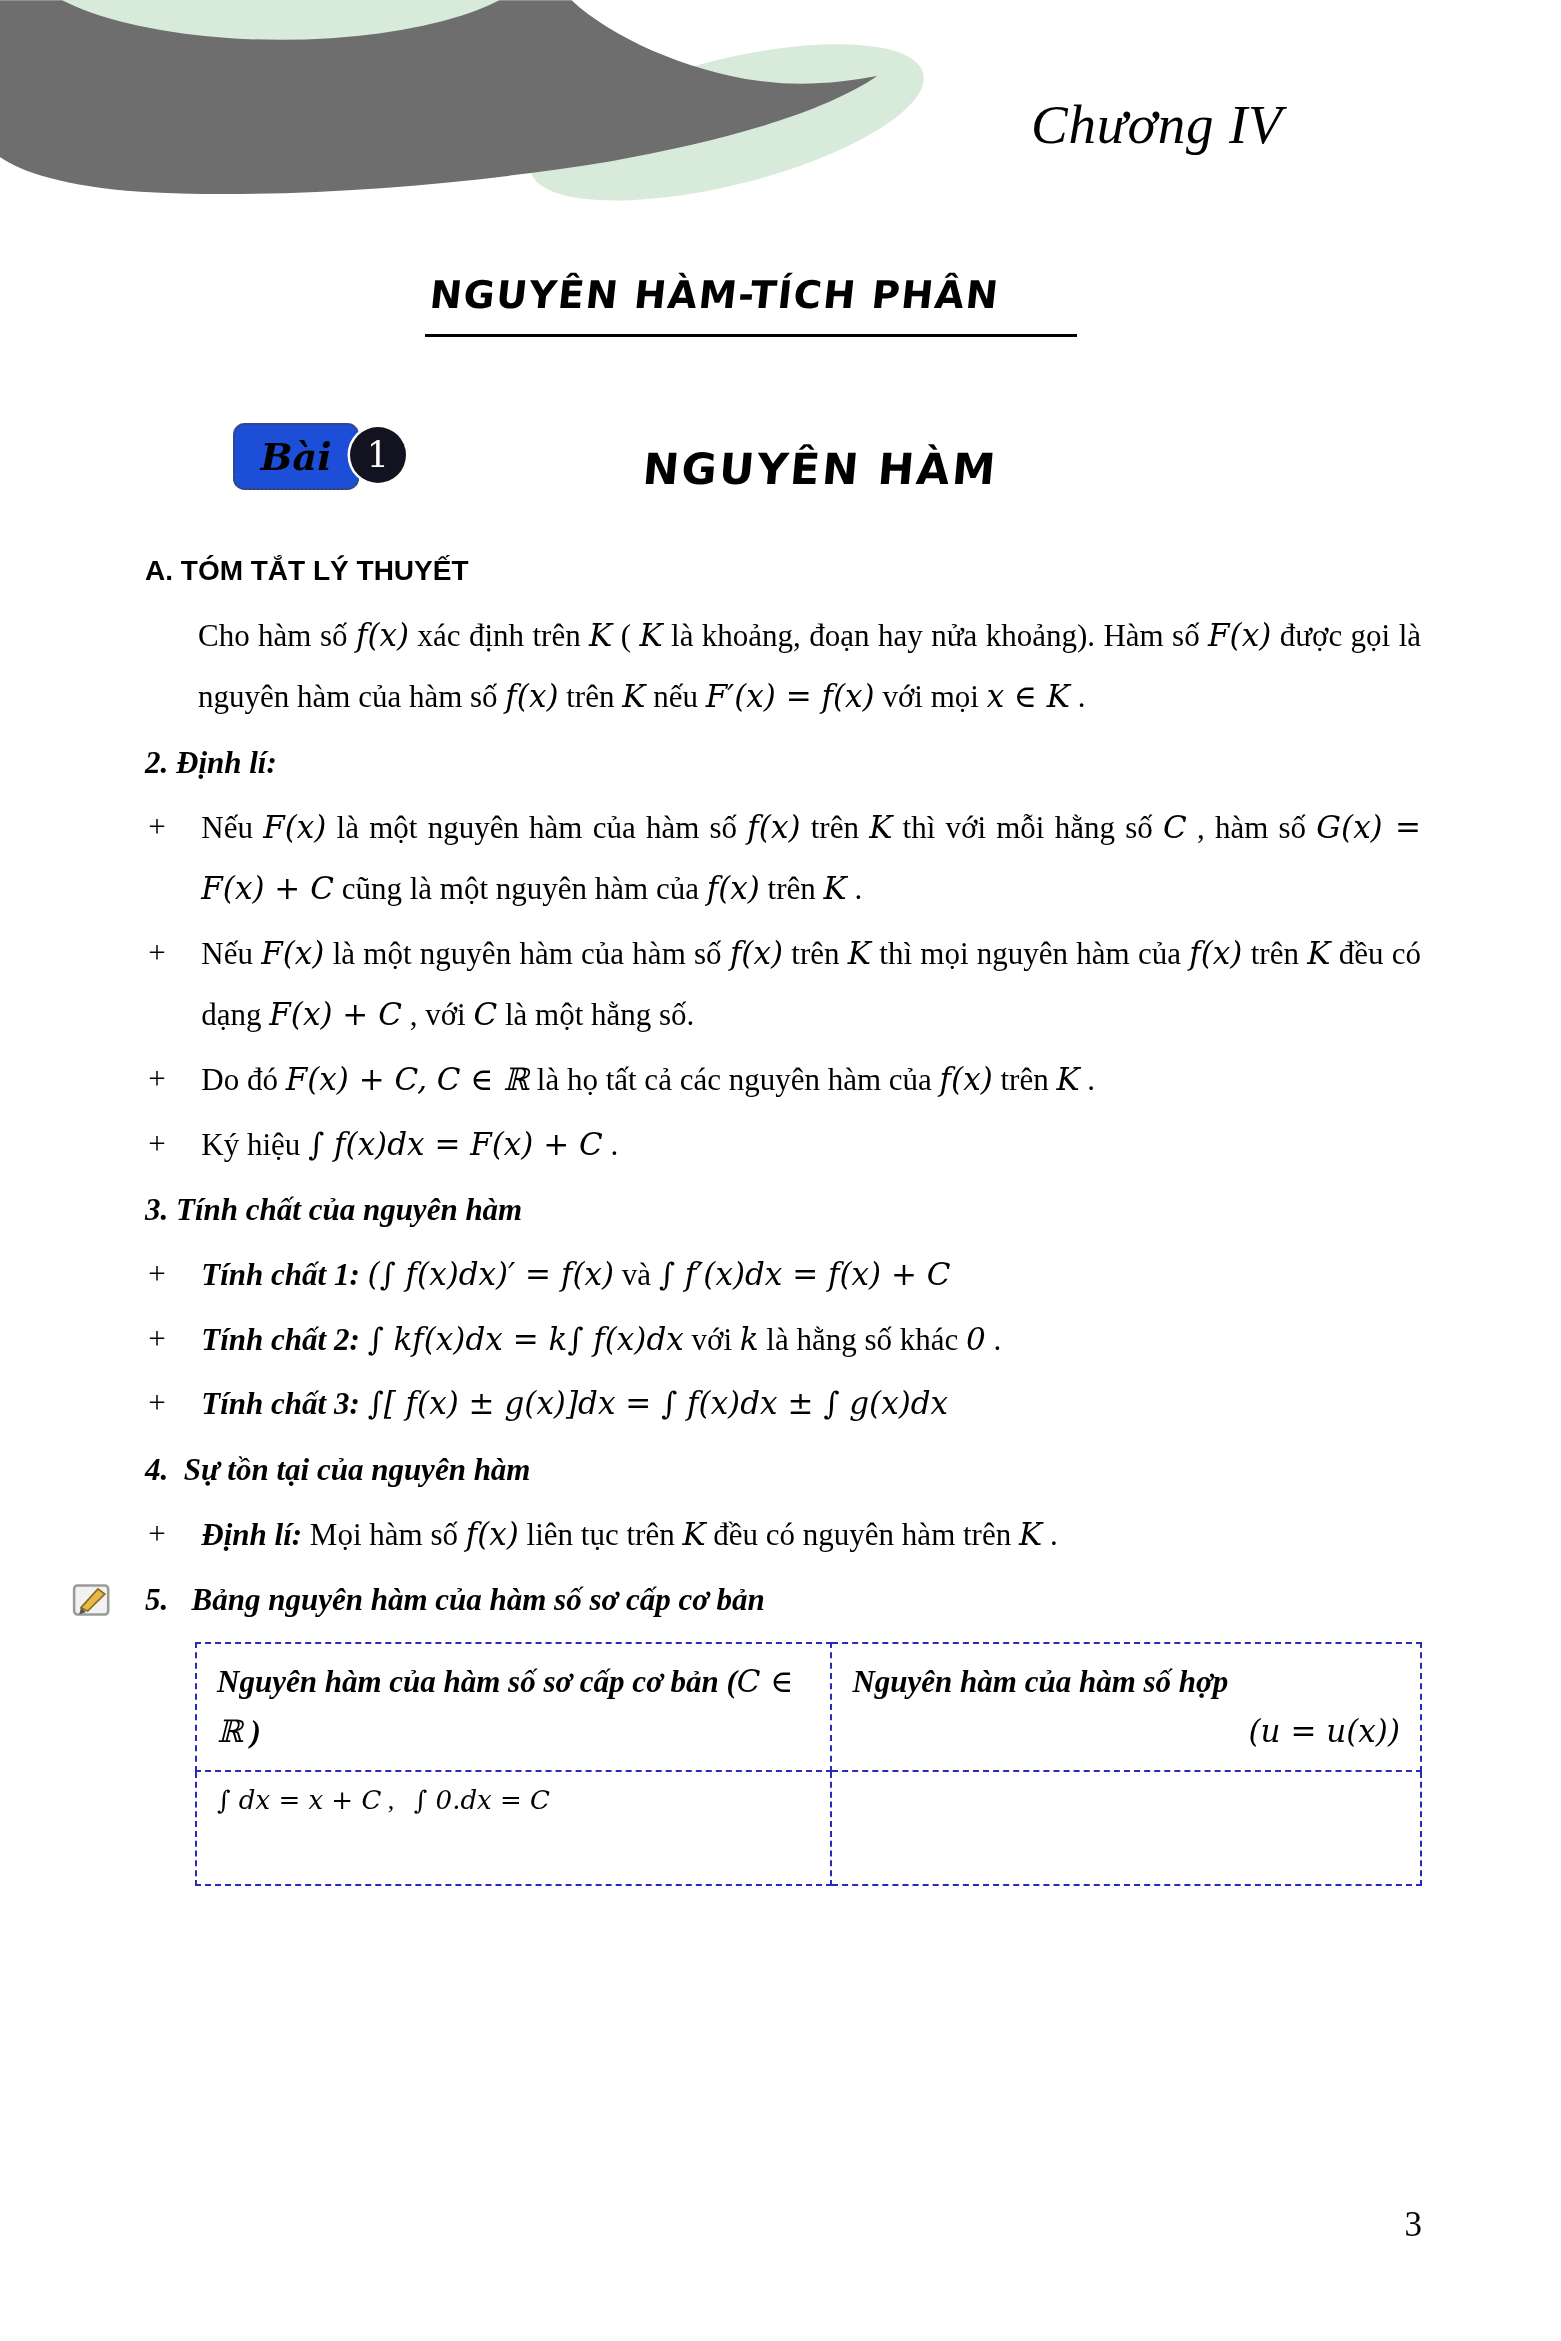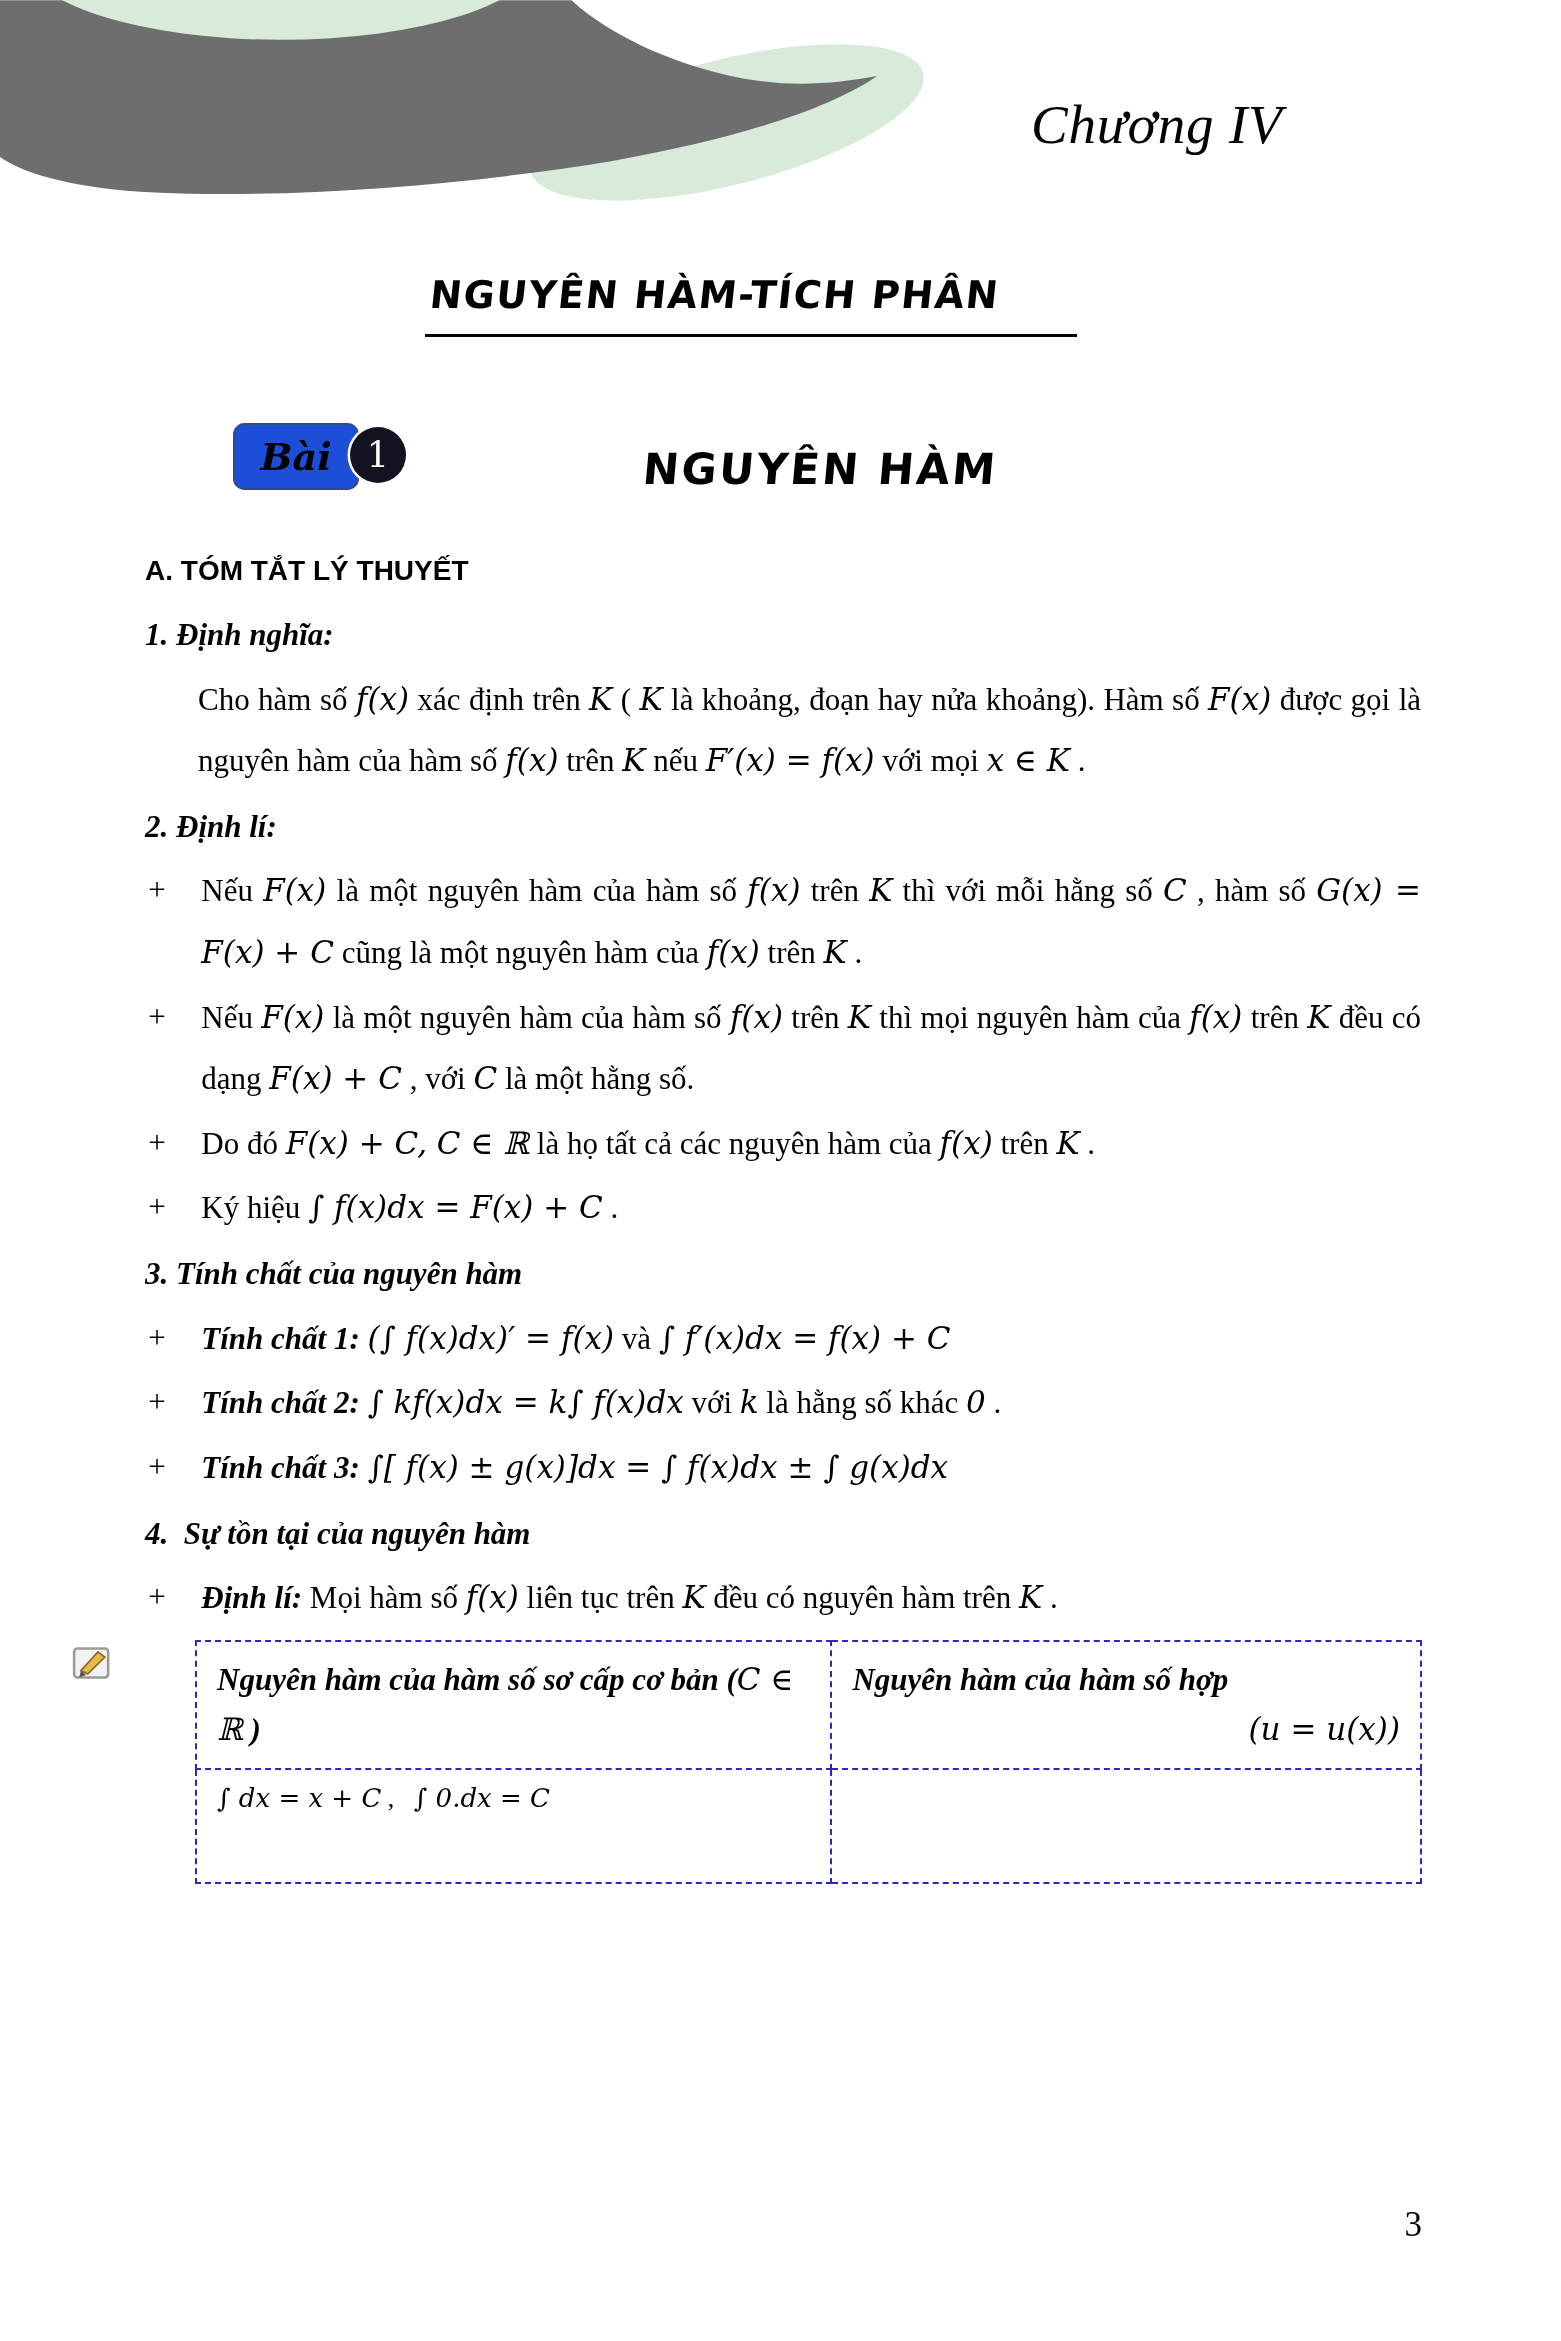--- a/index.html
+++ b/index.html
@@ -116,21 +116,20 @@
   </div>
   <div class="badge-circle">
     <span>1</span>
   </div>
   <div class="lesson-title">NGUYÊN HÀM</div>
 
   <div class="content">
 
     <div class="h-sans">A. TÓM TẮT LÝ THUYẾT</div>
 
-    <div class="block hnum"><span class="sbi">1. Định nghĩa:</span></div>
 
     <div class="block para"><span class="sp">Cho hàm số </span><span class="sm">f(x)</span><span class="sp"> xác định trên </span><span class="sm">K</span><span class="sp"> ( </span><span class="sm">K</span><span class="sp"> là khoảng, đoạn hay nửa khoảng). Hàm số </span><span class="sm">F(x)</span><span class="sp"> được gọi là nguyên hàm của hàm số </span><span class="sm">f(x)</span><span class="sp"> trên </span><span class="sm">K</span><span class="sp"> nếu </span><span class="sm">F′(x) = f(x)</span><span class="sp"> với mọi </span><span class="sm">x ∈ K</span><span class="sp"> .</span></div>
 
     <div class="block hnum"><span class="sbi">2. Định lí:</span></div>
 
     <div class="bullet">
       <span class="plus">+</span>
       <span class="btext"><span class="sp">Nếu </span><span class="sm">F(x)</span><span class="sp"> là một nguyên hàm của hàm số </span><span class="sm">f(x)</span><span class="sp"> trên </span><span class="sm">K</span><span class="sp"> thì với mỗi hằng số </span><span class="sm">C</span><span class="sp"> , hàm số </span><span class="sm">G(x) = F(x) + C</span><span class="sp"> cũng là một nguyên hàm của </span><span class="sm">f(x)</span><span class="sp"> trên </span><span class="sm">K</span><span class="sp"> .</span></span>
     </div>
 
@@ -174,20 +173,21 @@
     </div>
 
     <div class="block hnum item5">
       <span class="pencil">
         <svg width="46" height="46" viewBox="0 0 54 54">
           <rect x="6" y="10" width="40" height="34" rx="4" fill="#f2f2f2" stroke="#9a9a9a" stroke-width="3"></rect>
           <path d="M14 36 L34 14 L42 20 L22 40 Z" fill="#e8b84b" stroke="#8a6d1f" stroke-width="2"></path>
           <path d="M14 36 L12 44 L20 41 Z" fill="#555555"></path>
         </svg>
       </span>
+      <span><span class="sbi">5.&nbsp;&nbsp;&nbsp;Bảng nguyên hàm của hàm số sơ cấp cơ bản</span></span>
     </div>
 
     <table class="anti-table">
       <tbody>
           <tr>
         <td class="th-cell col-left"><span class="sbi">Nguyên hàm của hàm số sơ cấp cơ bản (</span><span class="sm">C ∈ ℝ</span><span class="sbi"> )</span></td>
         <td class="th-cell col-right">
           <div><span class="sbi">Nguyên hàm của hàm số hợp</span></div>
           <div class="hr2"><span class="sm">(u = u(x))</span></div>
         </td>

